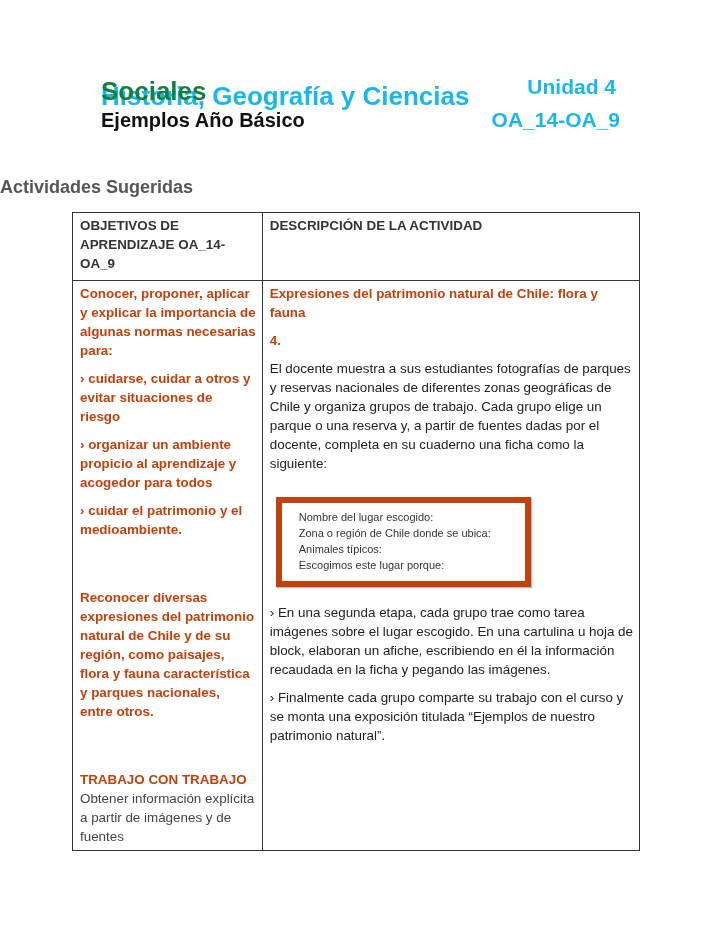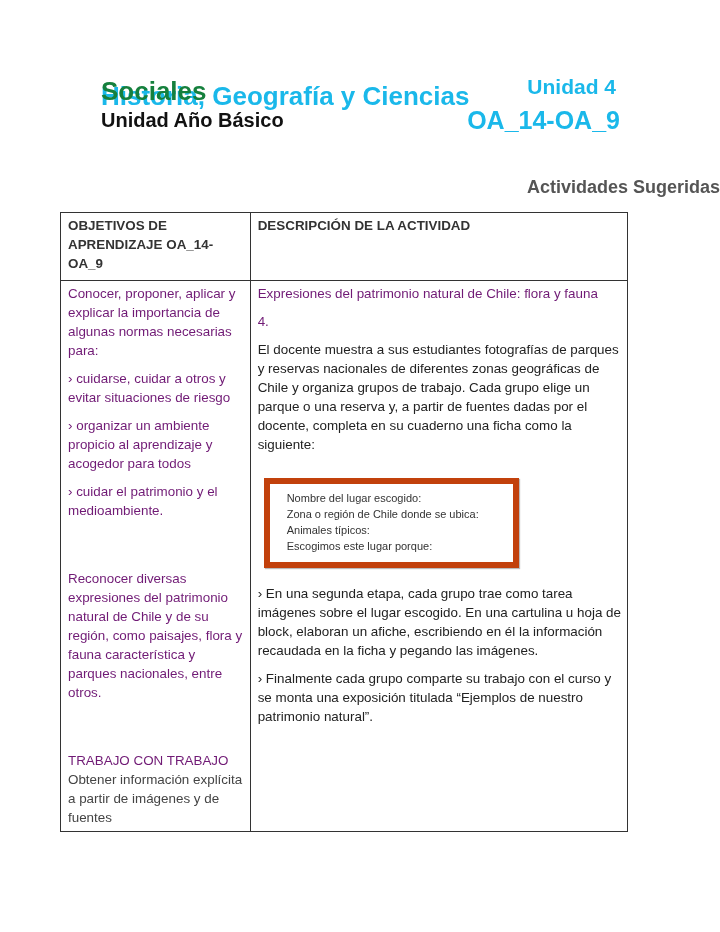--- a/index.html
+++ b/index.html
@@ -2,43 +2,43 @@
 <html><head>
 <meta charset="utf-8">
 <style>
   html, body { margin:0; padding:0; background:#ffffff; }
   body { width:720px; height:932px; position:relative; overflow:hidden;
          font-family:"Liberation Sans", sans-serif; color:#222; }
   .title1 { position:absolute; left:101px; top:43px; font-size:26px; font-weight:bold; color:#1ab8ea; line-height:31px; white-space:nowrap;margin-top:38px; }
   .title2 { position:absolute; left:101px; top:76px; font-size:26px; font-weight:bold; color:#15803d; line-height:31px; }
   .unidad { position:absolute; right:104px; top:74px; font-size:21px; font-weight:bold; color:#1ab8ea; line-height:26px; }
   .sub { position:absolute; left:101px; top:108px; font-size:20px; font-weight:bold; color:#111; line-height:24px; }
-  .oa { position:absolute; right:100px; top:107px; font-size:25px; font-weight:bold; color:#1ab8ea; line-height:26px; }
-  .section { position:absolute; left:0; width:720px; top:177px; text-align:right; font-size:18px; font-weight:bold; color:#555; }
-  table { position:absolute; left:60px; top:212px; width:568px; border-collapse:collapse; }
+  .oa { position:absolute; right:100px; top:107px; font-size:21px; font-weight:bold; color:#1ab8ea; line-height:26px; }
+  .section { position:absolute; left:0; width:720px; top:177px; text-align:left; font-size:18px; font-weight:bold; color:#555; }
+  table { position:absolute; left:72px; top:212px; width:568px; border-collapse:collapse; }
   td { border:1.5px solid #333; vertical-align:top; padding:3px 6px 4px 7px; font-size:13.4px; line-height:19px; }
   td.c1 { width:177px; }
   td.c2 { width:365px; }
   .hcell { font-weight:bold; color:#333; }
   .hcenter { text-align:left; }
   .r1 td { height:60px; }
-  .b { font-weight:normal; color:#701a75; }
+  .b { font-weight:bold; color:#c2410c; }
   p { margin:0 0 9px 0; }
   .plain { color:#222; }
   .ficha { margin:24px 0 16px 6px; width:216px; border:6px solid #c2410c; box-shadow:1px 1px 1px #bbb; padding:6px 10px 8px 17px; font-size:11px; line-height:16px; color:#333; }
   .gap { height:40px; }
   .gap2 { height:40px; }
 </style>
 </head>
 <body>
 
 <div class="title1">Historia, Geografía y Ciencias</div>
 <div class="title2">Sociales</div>
 <div class="unidad">Unidad 4</div>
-<div class="sub">Unidad Año Básico</div>
+<div class="sub">Ejemplos Año Básico</div>
 <div class="oa">OA_14-OA_9</div>
 
 <div class="section">Actividades Sugeridas</div>
 
 <table>
   <tbody>
       <tr class="r1">
     <td class="c1 hcell">OBJETIVOS DE APRENDIZAJE OA_14-OA_9</td>
     <td class="c2 hcell hcenter">DESCRIPCIÓN DE LA ACTIVIDAD</td>
   </tr>

